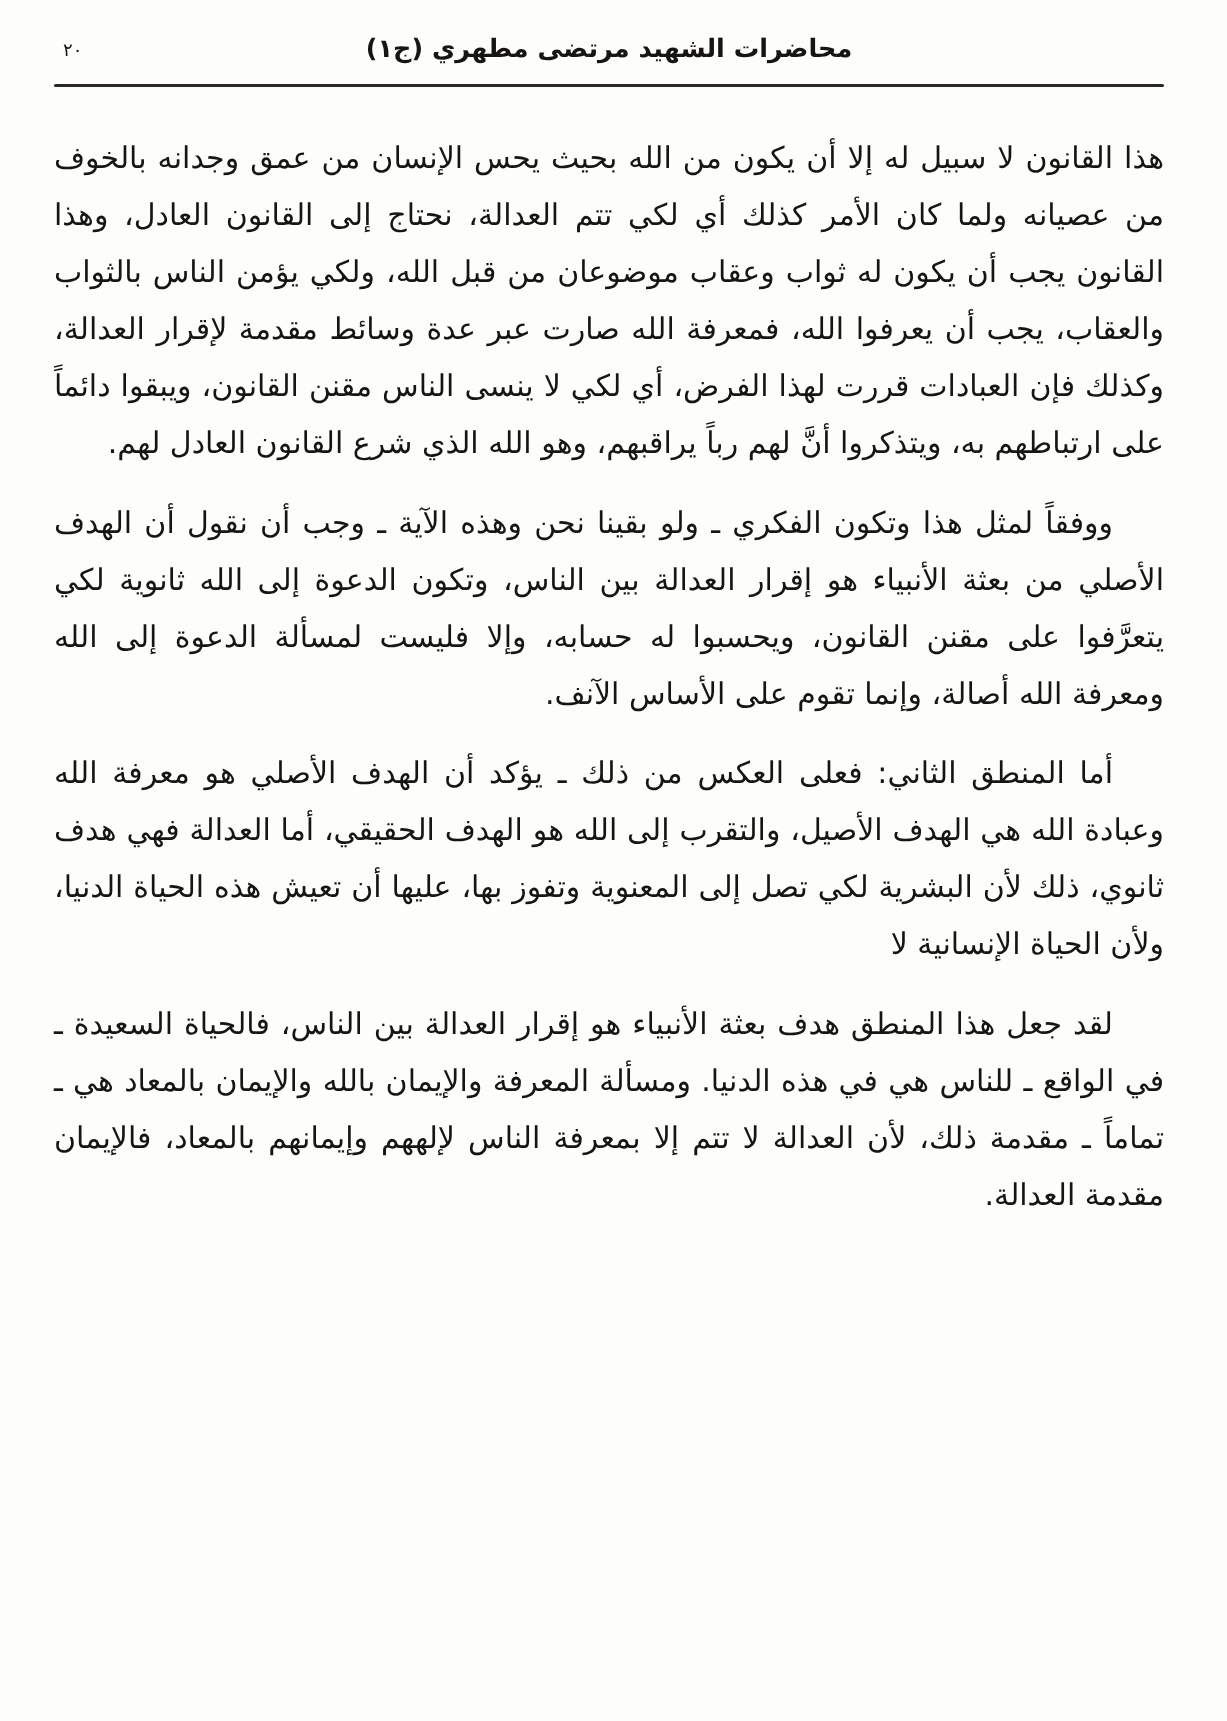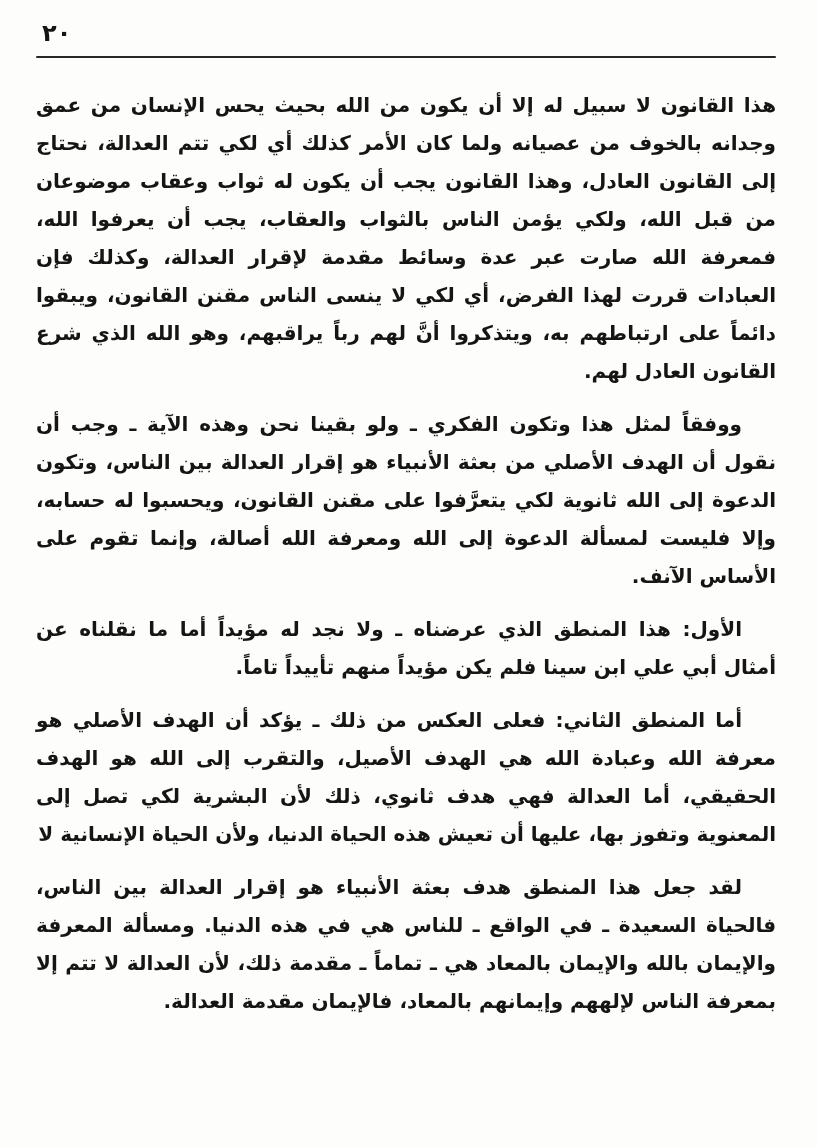--- a/index.html
+++ b/index.html
@@ -35,57 +35,56 @@
     font-size: 17px;
     font-weight: 700;
     letter-spacing: 0;
     text-align: center;
   }
   .page-number {
     position: absolute;
     left: 6px;
     top: 50%;
     transform: translateY(-50%);
-    font-size: 24px;
-    font-weight: 700;
+    font-size: 12px;
+    font-weight: 400;
   }
   .header-rule {
     margin-top: 8px;
     height: 2px;
     background: #2a2723;
     border-radius: 1px;
   }
   .page-body {
     font-size: 20px;
     line-height: 38px;
     text-align: justify;
     text-justify: inter-word;
   }
   .para {
     margin: 0 0 15px 0;
     text-indent: 34px;
-    font-weight: bold;
   }
   .para.no-indent {
     text-indent: 0;
   }
 </style>
 </head>
 <body>
 
 <div class="page">
 
   <header class="page-header">
     <div class="header-row">
+      <h1 class="book-title">محاضرات الشهيد مرتضى مطهري (ج١)</h1>
       <span class="page-number">٢٠</span>
     </div>
     <div class="header-rule"></div>
   </header>
 
   <main class="page-body">
     <p class="para no-indent">هذا القانون لا سبيل له إلا أن يكون من الله بحيث يحس الإنسان من عمق وجدانه بالخوف من عصيانه ولما كان الأمر كذلك أي لكي تتم العدالة، نحتاج إلى القانون العادل، وهذا القانون يجب أن يكون له ثواب وعقاب موضوعان من قبل الله، ولكي يؤمن الناس بالثواب والعقاب، يجب أن يعرفوا الله، فمعرفة الله صارت عبر عدة وسائط مقدمة لإقرار العدالة، وكذلك فإن العبادات قررت لهذا الفرض، أي لكي لا ينسى الناس مقنن القانون، ويبقوا دائماً على ارتباطهم به، ويتذكروا أنَّ لهم رباً يراقبهم، وهو الله الذي شرع القانون العادل لهم.</p>
     <p class="para">ووفقاً لمثل هذا وتكون الفكري ـ ولو بقينا نحن وهذه الآية ـ وجب أن نقول أن الهدف الأصلي من بعثة الأنبياء هو إقرار العدالة بين الناس، وتكون الدعوة إلى الله ثانوية لكي يتعرَّفوا على مقنن القانون، ويحسبوا له حسابه، وإلا فليست لمسألة الدعوة إلى الله ومعرفة الله أصالة، وإنما تقوم على الأساس الآنف.</p>
-    <p class="para">الأول: هذا المنطق الذي عرضناه ـ ولا نجد له مؤيداً أما ما نقلناه عن أمثال أبي علي ابن سينا فلم يكن مؤيداً منهم تأييداً تاماً.</p>
     <p class="para">أما المنطق الثاني: فعلى العكس من ذلك ـ يؤكد أن الهدف الأصلي هو معرفة الله وعبادة الله هي الهدف الأصيل، والتقرب إلى الله هو الهدف الحقيقي، أما العدالة فهي هدف ثانوي، ذلك لأن البشرية لكي تصل إلى المعنوية وتفوز بها، عليها أن تعيش هذه الحياة الدنيا، ولأن الحياة الإنسانية لا</p>
     <p class="para">لقد جعل هذا المنطق هدف بعثة الأنبياء هو إقرار العدالة بين الناس، فالحياة السعيدة ـ في الواقع ـ للناس هي في هذه الدنيا. ومسألة المعرفة والإيمان بالله والإيمان بالمعاد هي ـ تماماً ـ مقدمة ذلك، لأن العدالة لا تتم إلا بمعرفة الناس لإلههم وإيمانهم بالمعاد، فالإيمان مقدمة العدالة.</p>
   </main>
 
 </div>
 
 </body></html>

